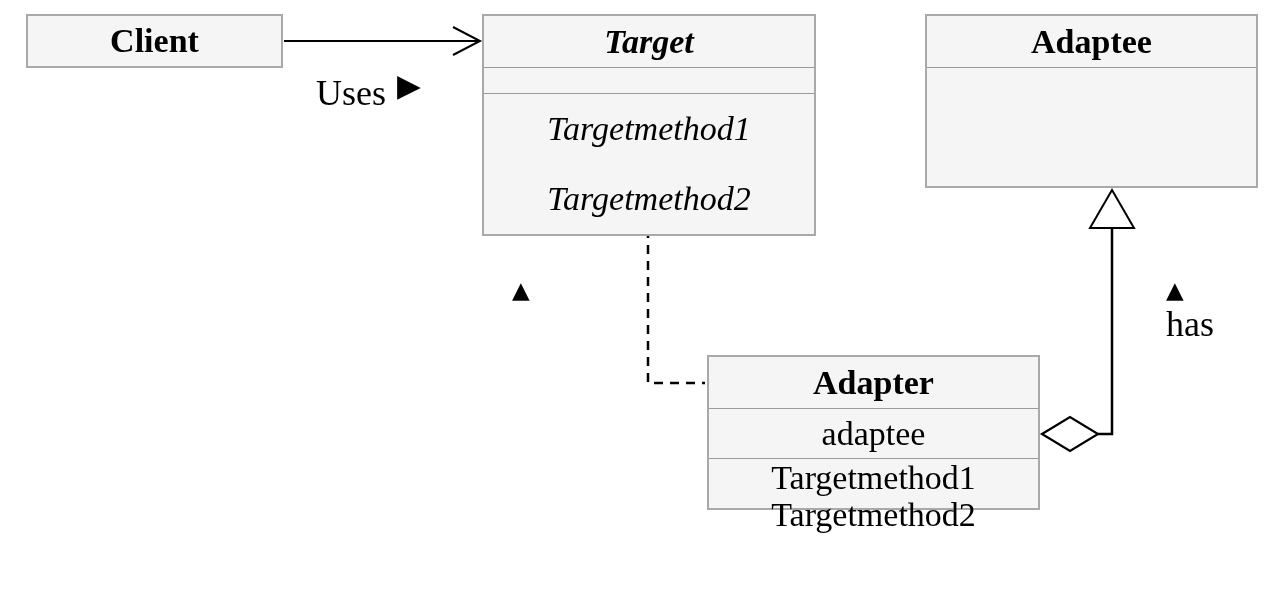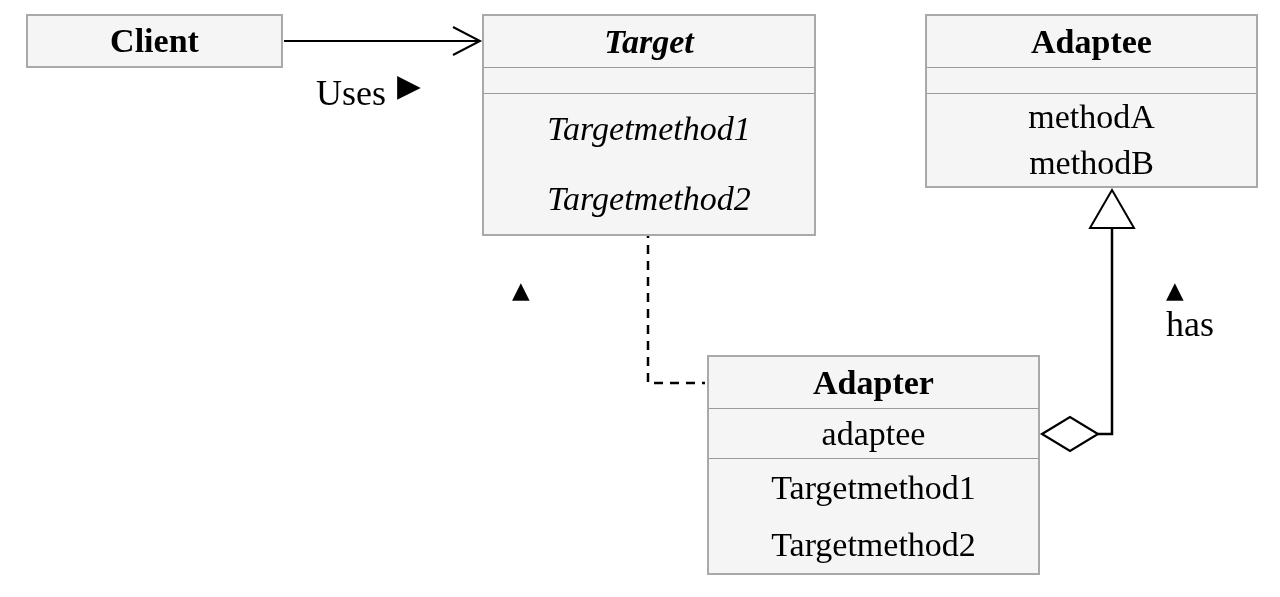--- a/index.html
+++ b/index.html
@@ -48,21 +48,21 @@
     font-weight: bold;
     font-size: 34px;
     justify-content: center;
   }
   .member { font-size: 34px; line-height: 1.1; }
   .italic { font-style: italic; }
   
   .box-client  { left: 26px;  top: 14px;  width: 257px; height: 54px; }
   .box-target  { left: 482px; top: 14px;  width: 334px; height: 222px; }
   .box-adaptee { left: 925px; top: 14px;  width: 333px; height: 174px; }
-  .box-adapter { left: 707px; top: 355px; width: 333px; height: 220px; }
+  .box-adapter { left: 707px; top: 355px; width: 333px; height: 155px; }
   .sec-title-tall { flex: 0 0 51px; }
   .sec-empty     { flex: 0 0 26px; }
   .sec-attr      { flex: 0 0 50px; }
   .sec-methods   { flex: 1 1 auto; }
   .box-client .cls-title { flex: 1 1 auto; }
   
   .rel-label {
     position: absolute;
     display: flex;
     align-items: flex-start;
@@ -115,24 +115,20 @@
     <div class="compartment sec-empty"></div>
     <div class="compartment sec-methods">
       <div class="member italic">Targetmethod1</div>
       <div class="member italic">Targetmethod2</div>
     </div>
   </div>
 
   <div class="class-box box-adaptee">
     <div class="compartment cls-title sec-title-tall">Adaptee</div>
     <div class="compartment sec-empty"></div>
-    <div class="compartment sec-methods">
-      <div class="member">methodA</div>
-      <div class="member">methodB</div>
-    </div>
   </div>
 
   <div class="class-box box-adapter">
     <div class="compartment cls-title sec-title-tall">Adapter</div>
     <div class="compartment sec-attr">
       <div class="member">adaptee</div>
     </div>
     <div class="compartment sec-methods">
       <div class="member">Targetmethod1</div>
       <div class="member">Targetmethod2</div>

